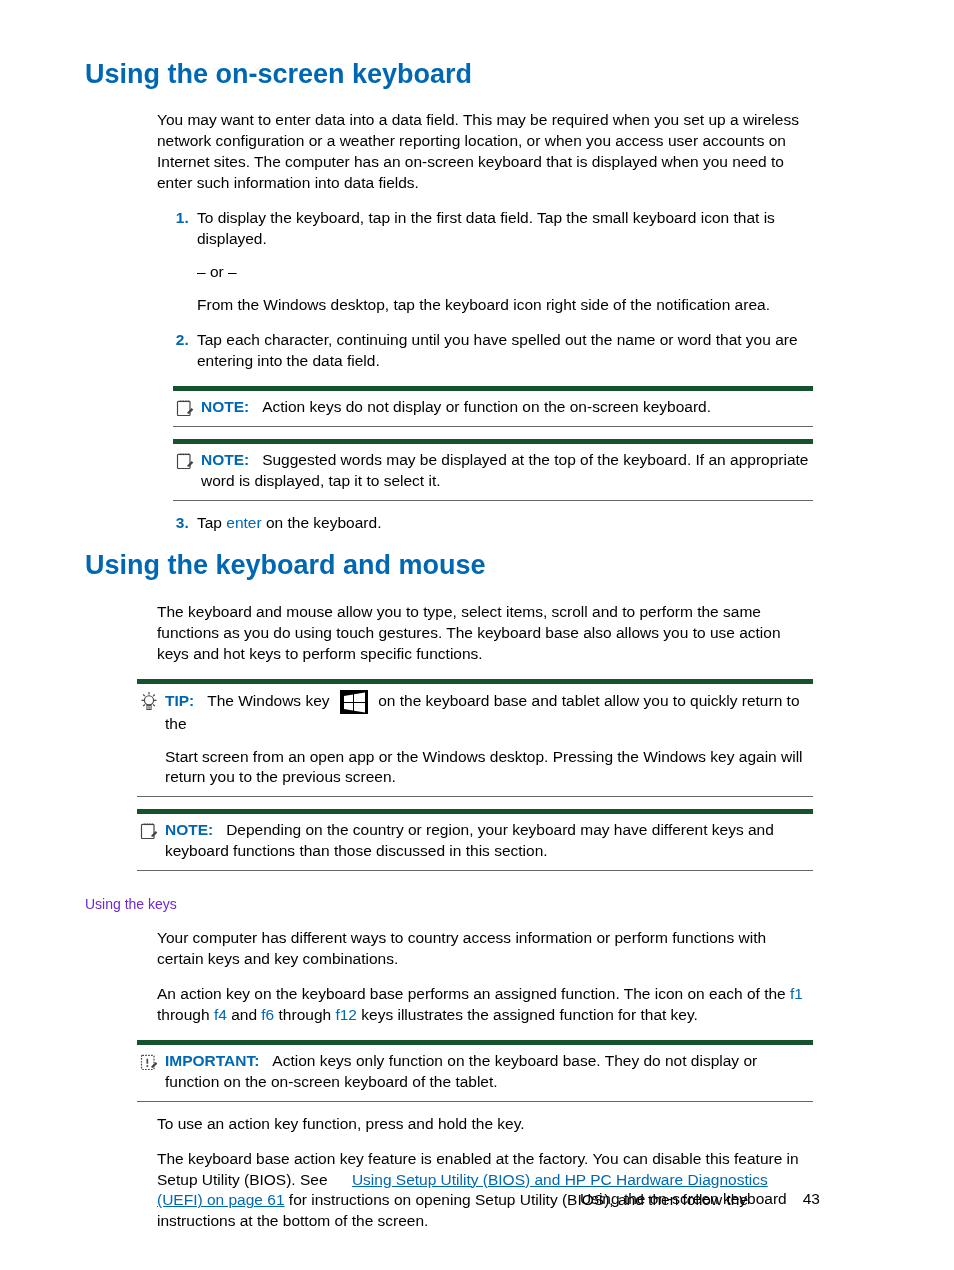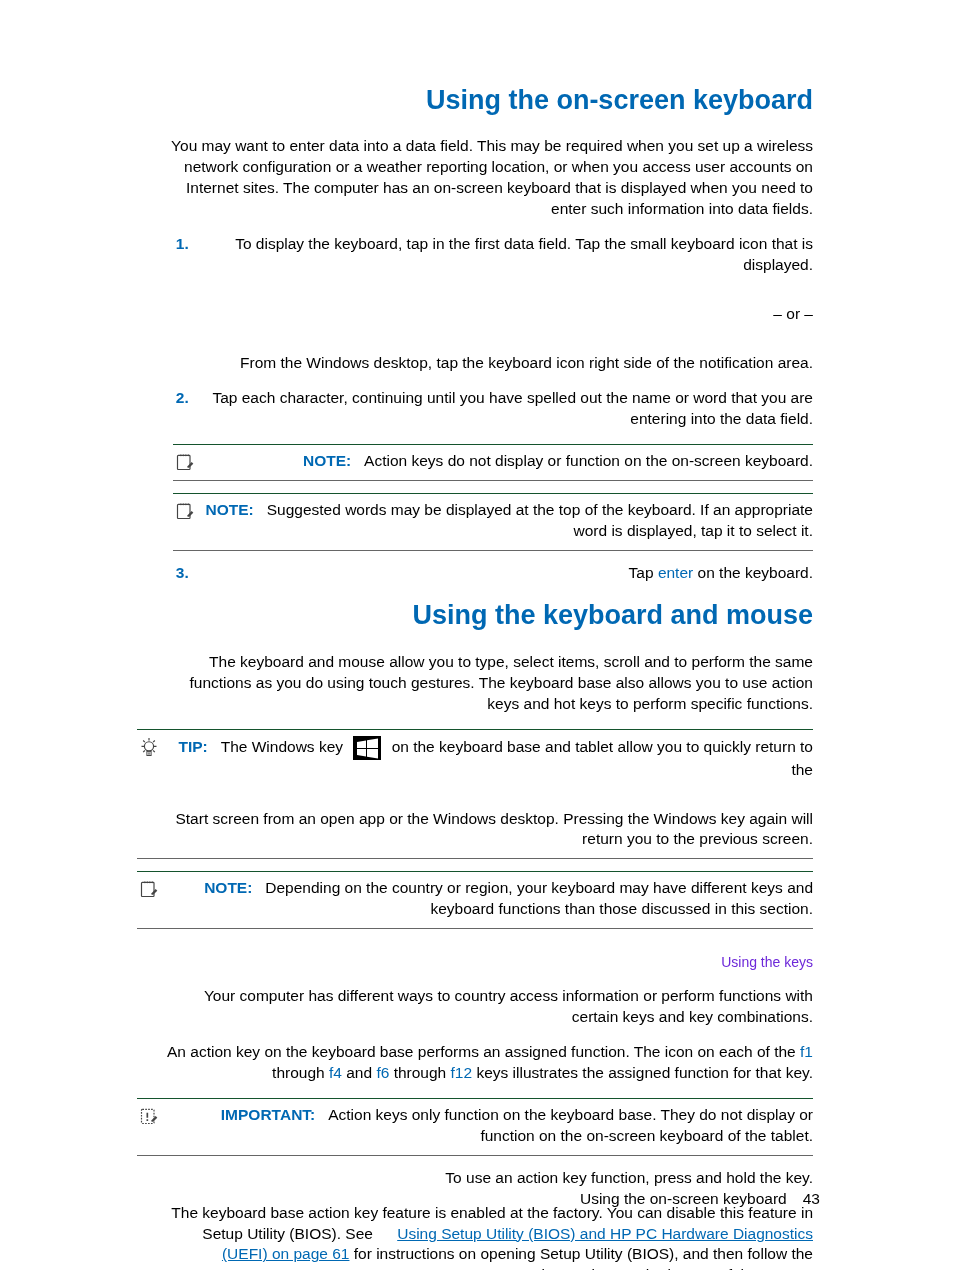--- a/index.html
+++ b/index.html
@@ -10,23 +10,22 @@
     background: #fff;
     font-family: Arial, Helvetica, sans-serif;
     color: #000;
     font-size: 15.5px;
     line-height: 1.35;
   }
   .page {
     box-sizing: border-box;
     width: 898px;
     height: 1270px;
-    padding: 82px 85px 0 85px;
+    padding: 56px 85px 0 85px;
     position: relative;
-    text-align: right;
   }
   .h1 {
     color: #0068b3;
     font-size: 27px;
     font-weight: bold;
     margin: 0 0 18px 0;
   }
   .h2 {
     color: #6d28d9;
     font-size: 14px;
@@ -51,26 +50,26 @@
   }
   ol.steps > li::marker {
     color: #0068b3;
     font-weight: bold;
   }
   ol.steps > li {
     margin-bottom: 14px;
     padding-left: 4px;
   }
   .sub {
-    margin-top: 28px;
+    margin-top: 12px;
   }
 
   .callout {
     margin-left: 52px;
-    border-top: 1px solid #14532d;
+    border-top: 5px solid #14532d;
     border-bottom: 1px solid #666;
     padding: 6px 0 8px 0;
     display: flex;
     align-items: flex-start;
     margin-bottom: 12px;
   }
   .callout.inlist {
     margin-left: 88px;
   }
   .callout .cicon {

